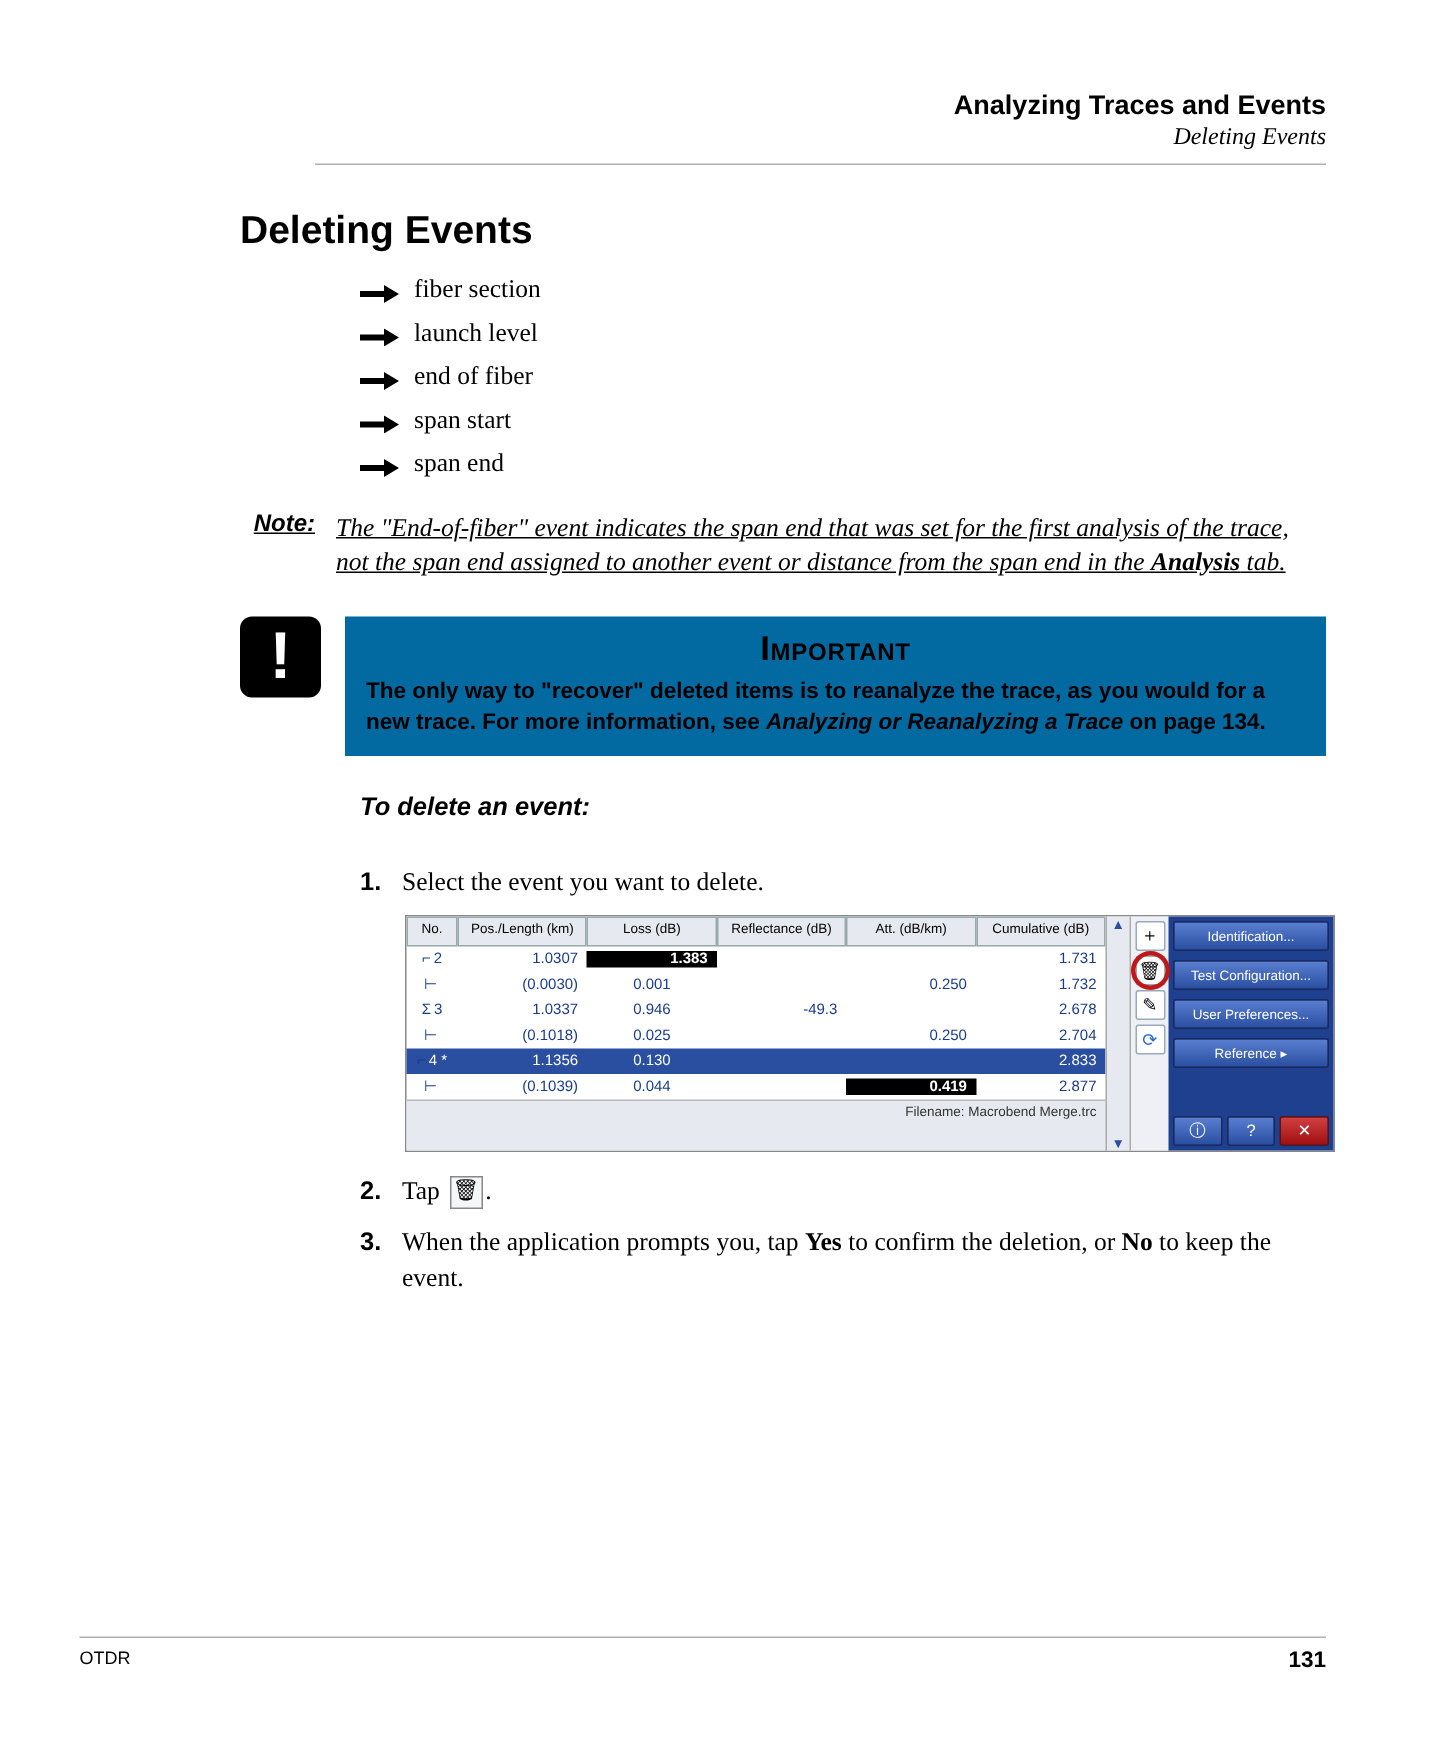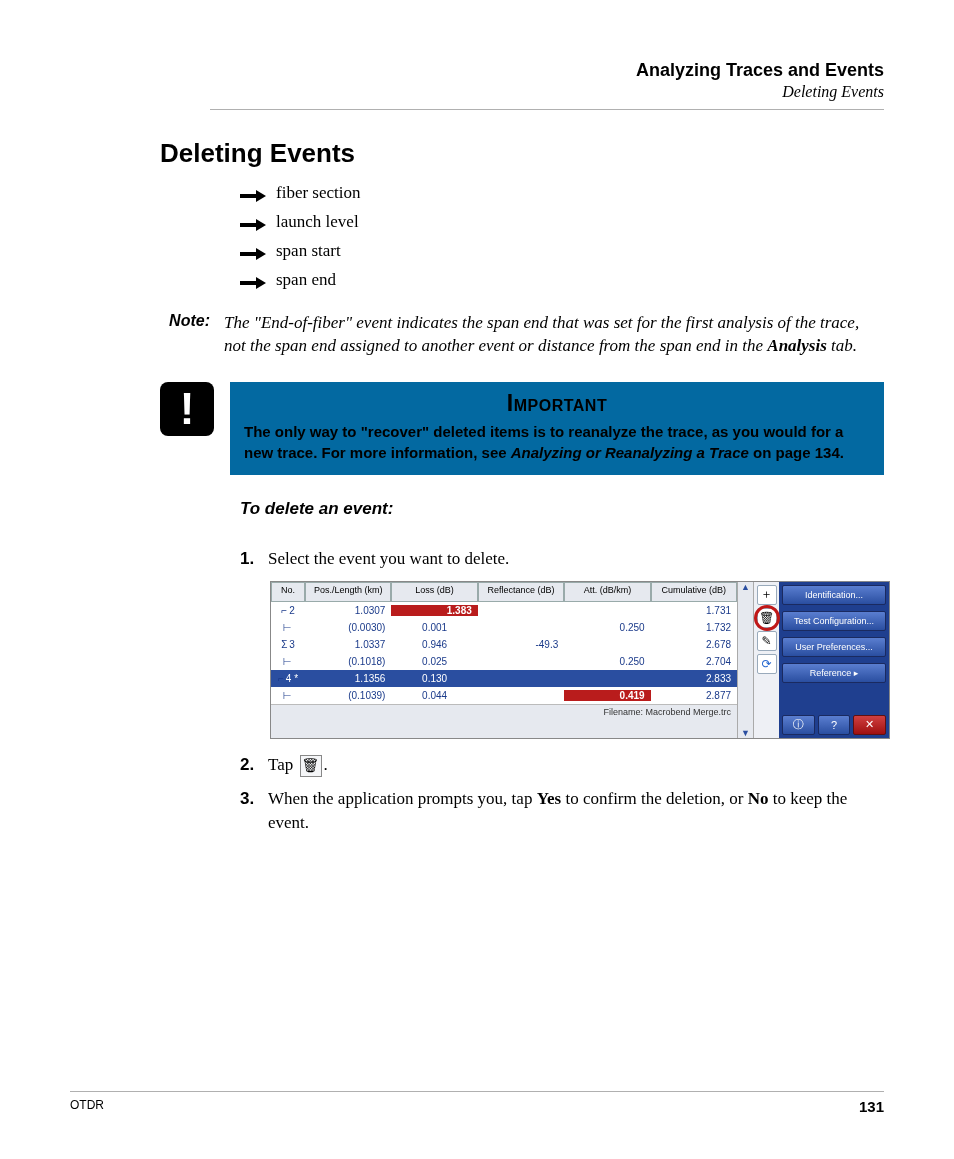--- a/index.html
+++ b/index.html
@@ -45,20 +45,21 @@
     font-size: 17px;
     margin: 9px 0;
   }
   .arrow-icon {
     width: 26px; height: 12px; flex: 0 0 26px; margin-right: 10px;
     display: inline-block;
   }
   .note-block {
     display: flex;
     margin: 22px 0 22px 98px;
+    text-decoration: underline;
   }
   .note-label {
     font-family: "Segoe UI", Arial, sans-serif;
     font-weight: 700;
     font-style: italic;
     font-size: 16px;
     flex: 0 0 56px;
     text-align: right;
     padding-right: 14px;
   }
@@ -142,38 +143,38 @@
   .ss-table { flex: 1; display: flex; flex-direction: column; }
   .ss-headrow { display: flex; background: #e6e9ef; height: 20px; align-items: stretch; }
   .ss-headrow .hc { border: 1px solid #9aa; flex: 1; text-align: center; padding-top: 2px; font-size: 9px; }
   .hc-no { flex: 0 0 34px !important; }
   .ss-row { display: flex; height: 17px; align-items: center; }
   .ss-row .c { flex: 1; text-align: right; padding: 0 6px; font-size: 10px; color: #1a3a8a; }
   .ss-row .c-no { flex: 0 0 34px; display:flex; align-items:center; justify-content:center; gap:2px; }
   .ss-row .c-center { text-align: center; }
   .ss-row.sel { background: #2a4ea0; color: #fff; }
   .ss-row.sel .c { color: #fff; }
-  .loss-red { background: #b91c1c; color: #fff !important; font-weight: 700; text-align:center; }
+  .loss-red { background: #000000; color: #fff !important; font-weight: 700; text-align:center; }
   .ss-footer { background:#e6e9ef; height:34px; border-top:1px solid #bbb; text-align:right; padding:2px 6px; font-size:9px; color:#333;}
   .ss-scroll { flex: 0 0 16px; background:#e6e9ef; border-left:1px solid #aaa; display:flex; flex-direction:column; justify-content:space-between; align-items:center; font-size:9px; color:#2a4ea0;}
   .ss-toolcol { flex: 0 0 26px; background:#eef0f5; border-left:1px solid #aaa; display:flex; flex-direction:column; align-items:center; justify-content:flex-start; gap:3px; padding:3px 0;}
   .tool-btn { width:20px; height:20px; border:1px solid #9ab; background:#fff; border-radius:2px; display:flex; align-items:center; justify-content:center; font-size:12px; }
   .tool-trash { position:relative; }
   .tool-trash::after { content:""; position:absolute; inset:-4px; border:3px solid #c01818; border-radius:50%; }
   .ss-sidepanel { flex: 0 0 110px; background:#1f3f8f; display:flex; flex-direction:column; }
   .sp-btn { margin:3px; background:linear-gradient(#5a7ed0,#2a4ea0); color:#fff; font-size:9px; text-align:center; padding:4px 2px; border:1px solid #1a2a60; border-radius:2px;}
   .sp-bottom { margin-top:auto; display:flex; gap:3px; padding:3px; }
   .sp-ic { flex:1; height:20px; background:linear-gradient(#5a7ed0,#2a4ea0); border:1px solid #1a2a60; border-radius:2px; color:#fff; display:flex; align-items:center; justify-content:center; font-size:11px;}
   .sp-ic.red { background:linear-gradient(#d04040,#a01010); border-color:#601010;}
   .inline-trash {
     display:inline-flex; width:22px; height:22px; border:1px solid #888; background:#f5f6f8; vertical-align:middle; align-items:center; justify-content:center; font-size:14px; margin:0 2px;
   }
   .page-footer {
     position: absolute;
-    left: 70px; right: 70px; bottom: 44px;
+    left: 53px; right: 70px; bottom: 44px;
     border-top: 1.5px solid #b0b0b0;
     padding-top: 6px;
     display: flex;
     justify-content: space-between;
     font-size: 14px;
   }
   .page-footer .left { font-family: "Segoe UI", Arial, sans-serif; font-size:12px; }
   .page-footer .right { font-family: "Segoe UI", Arial, sans-serif; font-weight:700; font-size:15px;}
   .sym { font-family: Arial, sans-serif; font-size:10px; color:#1a3a8a; }
 </style>
@@ -193,20 +194,26 @@
         <span class="arrow-icon"><svg viewBox="0 0 26 12">
             <polygon points="0,4 16,4 16,0 26,6 16,12 16,8 0,8" fill="#000"></polygon>
           </svg></span>
         <span>fiber section</span>
       </li>
     <li>
         <span class="arrow-icon"><svg viewBox="0 0 26 12">
             <polygon points="0,4 16,4 16,0 26,6 16,12 16,8 0,8" fill="#000"></polygon>
           </svg></span>
         <span>launch level</span>
+      </li>
+    <li>
+        <span class="arrow-icon"><svg viewBox="0 0 26 12">
+            <polygon points="0,4 16,4 16,0 26,6 16,12 16,8 0,8" fill="#000"></polygon>
+          </svg></span>
+        <span>end of fiber</span>
       </li>
     <li>
         <span class="arrow-icon"><svg viewBox="0 0 26 12">
             <polygon points="0,4 16,4 16,0 26,6 16,12 16,8 0,8" fill="#000"></polygon>
           </svg></span>
         <span>span start</span>
       </li>
     <li>
         <span class="arrow-icon"><svg viewBox="0 0 26 12">
             <polygon points="0,4 16,4 16,0 26,6 16,12 16,8 0,8" fill="#000"></polygon>

